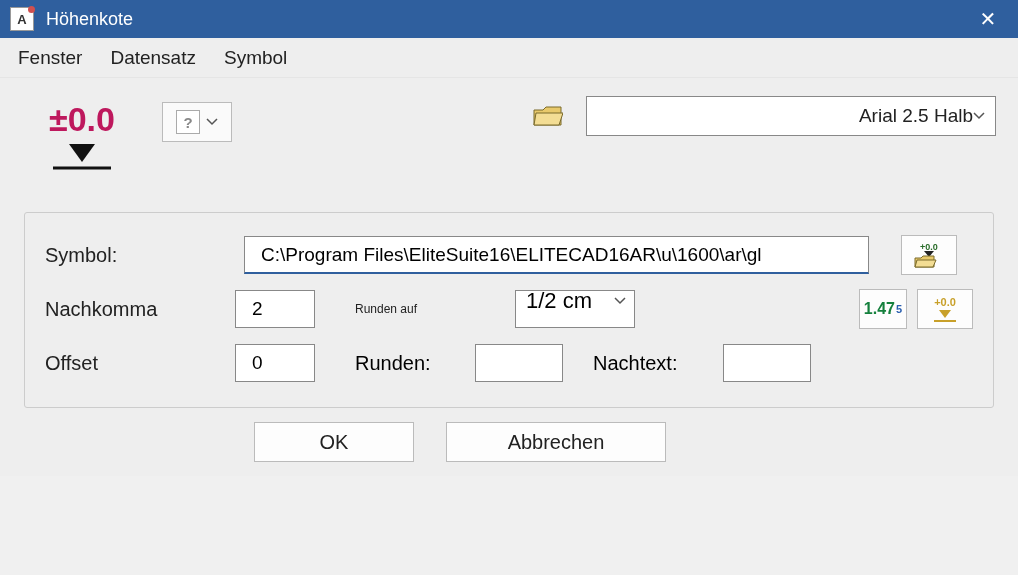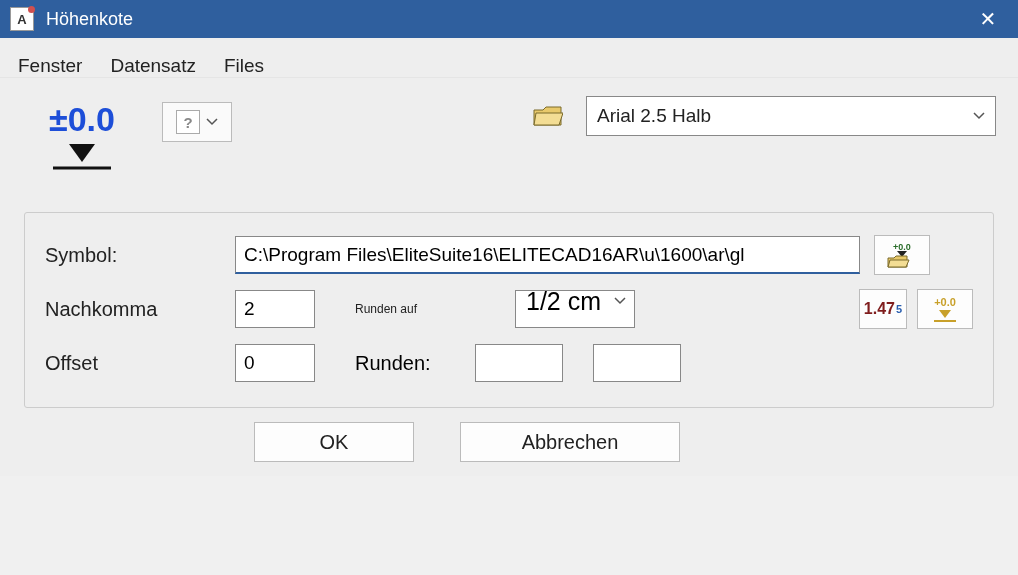--- a/index.html
+++ b/index.html
@@ -13,71 +13,71 @@
     display:flex; align-items:center; justify-content:center; font-size:13px; color:#333; font-weight:bold;
     position:relative;
   }
   .titlebar .app-icon::after{
     content:""; position:absolute; top:-2px; right:-2px; width:7px;height:7px;border-radius:50%;
     background:#d05050;
   }
   .titlebar .title { flex:1; }
   .titlebar .close { width:40px; text-align:center; font-size:20px; cursor:pointer; }
   .menubar {
-    background:#eeeeee; height:40px; display:flex; align-items:flex-end; padding:0 18px;
+    background:#eeeeee; height:40px; display:flex; align-items:center; padding:0 18px;
     font-size:19px; color:#222; gap:28px; border-bottom:1px solid #e5e5e5;
   }
   .menubar span { cursor:default; }
   .content { padding: 18px 22px 14px 22px; background:#eeeeee; }
   .toprow { display:flex; align-items:flex-start; gap:20px; }
   .preview {
     width:120px; height:90px; display:flex; flex-direction:column; align-items:center; justify-content:flex-start;
     padding-top:6px;
   }
-  .preview .pm { font-size:34px; font-weight:bold; color:#1d4ed8; line-height:1; }
+  .preview .pm { font-size:34px; font-weight:bold; color:#be185d; line-height:1; }
   .preview svg { margin-top:2px; }
   .template-dd {
     width:70px; height:40px; border:1px solid #bbb; background:#fafafa; display:flex; align-items:center; justify-content:center;
     gap:6px; margin-top:6px; cursor:pointer;
   }
   .template-dd .q { width:24px;height:24px;border:1px solid #aaa; background:#fff; display:flex;align-items:center;justify-content:center;font-weight:bold;color:#888;font-size:15px;}
-  .right-stack { display:flex; flex-direction:column; gap:6px; margin-left:auto; }
+  .right-stack { display:flex; flex-direction:column; gap:6px; margin-left:auto;text-align:right; }
   .right-row { display:flex; align-items:center; gap:18px; }
   .right-row .icon-slot { width:40px; display:flex; justify-content:center; }
   .combo {
     width:410px; height:40px; border:1px solid #888; background:#fff; display:flex; align-items:center;
     padding:0 10px; font-size:19px; color:#222; cursor:pointer; position:relative;
   }
   .combo .val { flex:1; white-space:nowrap; overflow:hidden; text-overflow:ellipsis; }
   .combo .chev { color:#555; font-size:12px; }
   fieldset.group {
     border:1px solid #ccc; border-radius:3px; margin-top:26px; padding:18px 20px 22px 20px;
     background:#eeeeee;
   }
   fieldset.group legend { font-size:20px; color:#222; padding:0 6px; }
   .row { display:flex; align-items:center; margin-top:10px; min-height:44px;}
-  .row:first-of-type{ margin-top:2px;}
+  .row:first-of-type{ margin-top:2px;gap:9px;}
   .lbl { width:190px; font-size:20px; color:#222; }
   .lbl-mid { width:160px; font-size:12px; color:#222; }
   .txt {
-    height:38px; border:1px solid #888; background:#fff; font-size:19px; padding:0 8px;
+    height:38px; border:1px solid #888; background:#fff; font-size:19px; padding:0 16px;
   }
   .txt.path { width:625px; border-bottom:2px solid #2f5f9e; }
   .txt.small { width:80px; }
   .txt.mid { width:88px; }
   .mini-btn {
     width:56px; height:40px; border:1px solid #bbb; background:#fdfdfd; display:flex; align-items:center; justify-content:center; cursor:pointer;
   }
   .select {
-    height:38px; border:1px solid #888; background:#fff; font-size:25px; padding:0 8px 16px 10px;
+    height:38px; border:1px solid #888; background:#fff; font-size:22px; padding:0 8px 16px 10px;
     display:flex; align-items:center; width:120px; cursor:pointer; gap:8px;
   }
   .select .val{flex:1;}
   .select .chev{font-size:11px;color:#555;}
-  .btnrow { display:flex; gap:46px; margin-top:14px; padding-left:232px;text-align:center;}
+  .btnrow { display:flex; gap:32px; margin-top:14px; padding-left:232px;text-align:center;}
   .btn {
     height:40px; border:1px solid #bbb; background:#fdfdfd; font-size:20px; color:#222;
     display:flex; align-items:center; justify-content:center; cursor:pointer;
   }
   .btn.ok{ width:160px;}
   .btn.cancel{ width:220px;}
   .icon-num {
     font-family: Arial, sans-serif; font-weight:bold;
   }
 </style>
@@ -86,21 +86,21 @@
 
 <div class="titlebar">
   <div class="app-icon">A</div>
   <div class="title">Höhenkote</div>
   <div class="close">✕</div>
 </div>
 
 <div class="menubar">
   <span>Fenster</span>
   <span>Datensatz</span>
-  <span>Files</span>
+  <span>Symbol</span>
 </div>
 
 <div class="content">
 
   <div class="toprow">
     <div class="preview">
       <div class="pm">±0.0</div>
       <svg width="70" height="34">
         <polygon points="35,24 22,6 48,6" fill="#111"></polygon>
         <line x1="6" y1="30" x2="64" y2="30" stroke="#111" stroke-width="3"></line>
@@ -154,40 +154,41 @@
       <div style="width:40px"></div>
       <div class="lbl-mid">Runden auf</div>
       <div class="select">
         <span class="val">1/2 cm</span>
         <svg class="chev" width="12" height="8">
             <polyline points="1,1 6,6 11,1" fill="none" stroke="#555" stroke-width="1.5"></polyline>
           </svg>
       </div>
       <div style="flex:1"></div>
       <div class="mini-btn" style="width:48px">
-        <span class="icon-num" style="color:#7f1d1d;font-size:16px;">1.47</span>
+        <span class="icon-num" style="color:#15803d;font-size:16px;">1.47</span>
           <sup style="color:#2a5fb0;font-weight:bold;font-size:11px;margin-left:1px;">5</sup>
       </div>
       <div style="width:10px"></div>
       <div class="mini-btn">
         <svg width="34" height="30">
           <text x="17" y="12" text-anchor="middle" font-size="11" font-weight="bold" fill="#c8a02a">+0.0</text>
           <polygon points="17,24 11,16 23,16" fill="#c8a02a"></polygon>
           <line x1="6" y1="27" x2="28" y2="27" stroke="#c8a02a" stroke-width="2"></line>
         </svg>
       </div>
     </div>
 
     <div class="row">
       <div class="lbl">Offset</div>
       <input class="txt small" value="0" style="">
       <div style="width:40px"></div>
       <div style="width:120px;font-size:20px;">Runden:</div>
       <input class="txt mid" value="" style="">
       <div style="width:30px"></div>
+      <div style="width:130px;font-size:20px;">Nachtext:</div>
       <input class="txt mid" value="" style="">
     </div>
 
   </fieldset>
 
   <div class="btnrow">
     <div class="btn ok">OK</div>
     <div class="btn cancel">Abbrechen</div>
   </div>
 

